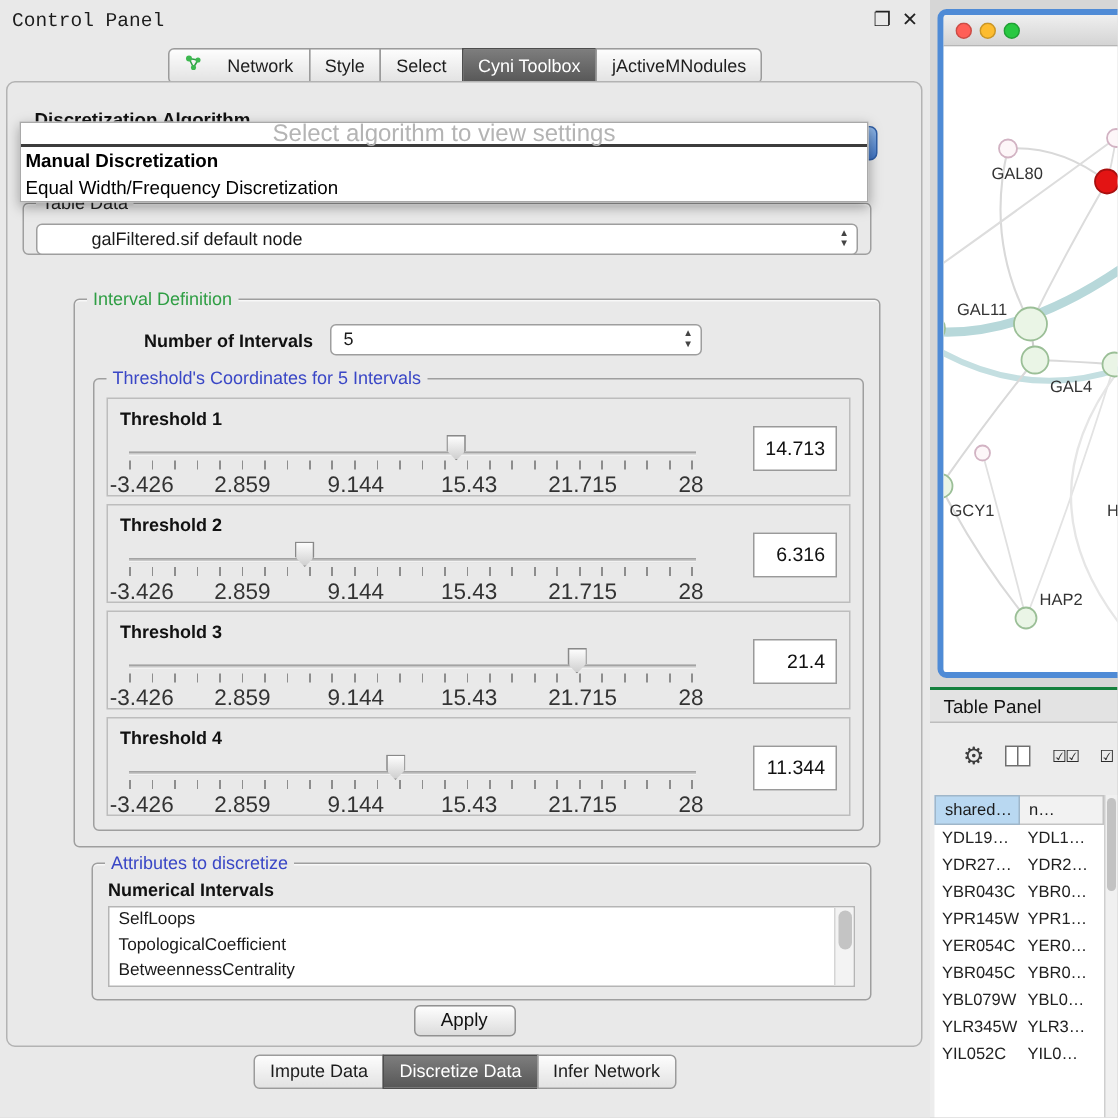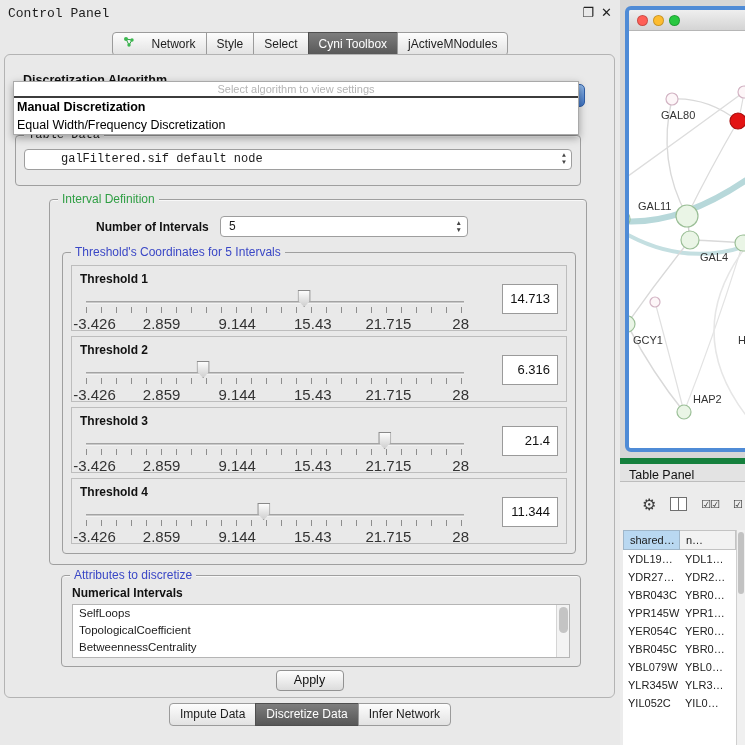--- a/index.html
+++ b/index.html
@@ -27,32 +27,32 @@
   .content-panel { position:absolute; left:4px; top:54px; width:611px; height:644px;
     border:1px solid #b3b3b3; border-radius:6px; background:#e9e9e9; }
 
   .disc-label { position:absolute; left:18px; top:18px; font-size:12.5px; font-weight:bold; color:#111; z-index:1; }
 
   .combo-fragment { position:absolute; left:552px; top:29px; width:28px; height:23px; border-radius:5px;
     background:linear-gradient(#8fb7e8,#3f74c4); border:1px solid #2f5ea6; z-index:4; }
 
   .algo-overlay { position:absolute; left:8px; top:26px; width:566px; background:#fff;
     border:1px solid #a9a9a9; box-shadow:0 3px 8px rgba(0,0,0,0.35); z-index:10; }
-  .algo-placeholder { height:16px; line-height:15px; text-align:center; color:#b4b4b4; font-size:11px;
+  .algo-placeholder { height:16px; line-height:15px; text-align:center; color:#b4b4b4; font-size:16px;
     border-bottom:2px solid #3c3c3c; }
   .algo-opt { height:18px; line-height:18px; padding-left:3px; font-size:12.5px; color:#000; background:#fff; }
   .algo-opt.first { font-weight:bold; }
 
   .fieldset { position:absolute; border:1px solid #9f9f9f; border-radius:4px; background:#e9e9e9;
     box-shadow:inset 0 1px 0 #f8f8f8; }
   .legend { position:absolute; top:-8px; left:8px; background:#e9e9e9; padding:0 4px; font-size:12px; color:#222; }
   .legend.green { color:#2f9e44; }
   .legend.blue  { color:#3a47c6; }
 
-  .fs-tabledata { left:10px; top:80px; width:566px; height:51px;font-family:Liberation Mono, monospace; }
+  .fs-tabledata { left:10px; top:80px; width:566px; height:35px; }
   .combo { position:absolute; background:#fff; border:1px solid #9e9e9e; border-radius:4px; height:21px;
     font-size:12px; color:#1a1a1a; line-height:19px; padding-left:8px; cursor:default; }
   .combo .arrows { position:absolute; right:5px; top:2px; display:flex; flex-direction:column; line-height:7px;
     font-size:6.5px; color:#444; }
   .combo-tabledata { left:8px; top:13px; right:8px;padding-left:36px; }
 
   .fs-interval { left:44px; top:144px; width:538px; height:366px; }
   .num-label { position:absolute; left:14px; top:20px; font-size:12px; font-weight:bold; color:#111;padding-left:32px; }
   .combo-num { left:170px; top:16px; width:248px; }
 
@@ -91,21 +91,21 @@
   
   .right-pane { position:absolute; left:620px; top:0; width:125px; height:745px; background:#d6d6d6; overflow:hidden; }
   .net-window { position:absolute; left:5px; top:6px; width:135px; height:446px;
     border:4px solid #4f8bd6; border-radius:6px; background:#ececec; overflow:hidden; }
   .net-titlebar { position:absolute; left:0; top:0; right:0; height:21px;
     background:linear-gradient(#efefef,#d4d4d4); border-bottom:1px solid #b6b6b6; }
   .light { position:absolute; top:5px; width:11px; height:11px; border-radius:50%; border:1px solid rgba(0,0,0,0.2); }
   .net-canvas-wrap { position:absolute; left:0; top:21px; right:0; bottom:0; background:#fff; overflow:hidden; }
 
   .tp-header { position:absolute; left:0; top:458px; width:125px; height:24px; background:#e3e3e3;
-    border-top:6px solid #15803d; border-bottom:1px solid #bdbdbd; }
+    border-top:2px solid #15803d; border-bottom:1px solid #bdbdbd; }
   .tp-title { position:absolute; left:9px; top:4px; font-size:12.5px; color:#111; }
 
   .table-area { position:absolute; left:0; top:482px; width:125px; bottom:0; background:#ececec; }
   .tbl-toolbar { position:absolute; left:0; top:4px; right:0; height:36px; display:flex; align-items:center;
     gap:14px; padding-left:22px; }
   .gear { font-size:16px; color:#3d3d3d; }
   .cols-icon { width:17px; height:14px; background:#fff; border:1px solid #6f6f6f; position:relative; }
   .cols-icon::after { content:""; position:absolute; left:7px; top:0; bottom:0; width:1px; background:#6f6f6f; }
   .cb { font-size:11px; color:#2c2c2c; letter-spacing:-1px; }
 

